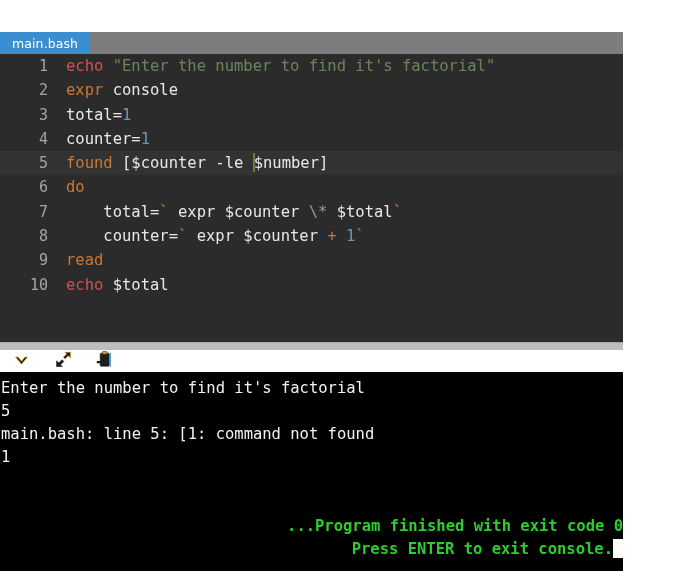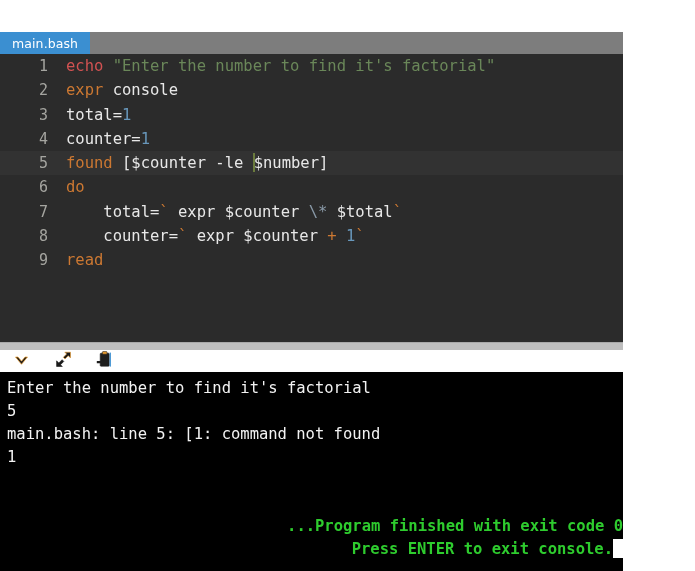--- a/index.html
+++ b/index.html
@@ -133,21 +133,21 @@
     flex: 1 1 auto;
     background: #000000;
     color: #ffffff;
     font-family: "DejaVu Sans Mono", monospace;
     font-size: 15.5px;
     line-height: 23px;
     padding: 4px 0 0 0;
     overflow: hidden;
     white-space: pre;
   }
-  .c-line { height: 23px; white-space: pre; padding-left: 7px; }
+  .c-line { height: 23px; white-space: pre; padding-left: 1px; }
   .c-white { color: #f2f2f2; }
   .c-green { color: #2ecc2e; font-weight: bold; text-align: right; }
   .block-cursor {
     display: inline-block;
     width: 10px;
     height: 19px;
     background: #ffffff;
     vertical-align: -4px;
   }
 </style>
@@ -165,20 +165,21 @@
   <div class="editor" id="editor">
       <div class="code-line"><div class="gutter">1</div><div class="code-text"><span class="t-echo">echo</span><span class="t-plain"> </span><span class="t-str">"Enter the number to find it's factorial"</span></div></div>
       <div class="code-line"><div class="gutter">2</div><div class="code-text"><span class="t-kw">expr</span><span class="t-plain"> </span><span class="t-plain">console</span></div></div>
       <div class="code-line"><div class="gutter">3</div><div class="code-text"><span class="t-plain">total=</span><span class="t-num">1</span></div></div>
       <div class="code-line"><div class="gutter">4</div><div class="code-text"><span class="t-plain">counter=</span><span class="t-num">1</span></div></div>
       <div class="code-line active"><div class="gutter">5</div><div class="code-text"><span class="t-kw">found</span><span class="t-plain"> [</span><span class="t-var">$counter</span><span class="t-plain"> -le </span><span class="caret-green"></span><span class="t-var">$number</span><span class="t-plain">]</span></div></div>
       <div class="code-line"><div class="gutter">6</div><div class="code-text"><span class="t-kw">do</span></div></div>
       <div class="code-line"><div class="gutter">7</div><div class="code-text"><span class="t-plain">    total=</span><span class="t-tick">`</span><span class="t-plain"> expr </span><span class="t-var">$counter</span><span class="t-plain"> </span><span class="t-op">\*</span><span class="t-plain"> </span><span class="t-var">$total</span><span class="t-tick">`</span></div></div>
       <div class="code-line"><div class="gutter">8</div><div class="code-text"><span class="t-plain">    counter=</span><span class="t-tick">`</span><span class="t-plain"> expr </span><span class="t-var">$counter</span><span class="t-plain"> </span><span class="t-kw">+</span><span class="t-plain"> </span><span class="t-num">1</span><span class="t-tick">`</span></div></div>
       <div class="code-line"><div class="gutter">9</div><div class="code-text"><span class="t-kw">read</span></div></div>
+      <div class="code-line"><div class="gutter">10</div><div class="code-text"><span class="t-echo">echo</span><span class="t-plain"> </span><span class="t-var">$total</span></div></div>
     </div>
 
   <div class="splitter"></div>
 
   <div class="toolbar">
     <div class="tb-btn">
       <span>
         <svg width="17" height="13" viewBox="0 0 17 13">
           <path d="M2.5 3.0 L5.0 3.0 L8.5 7.2 L12.0 3.0 L14.5 3.0 L8.5 10.3 Z" fill="#1a1a1a" stroke="#f0a030" stroke-width="0.7"></path>
         </svg>

